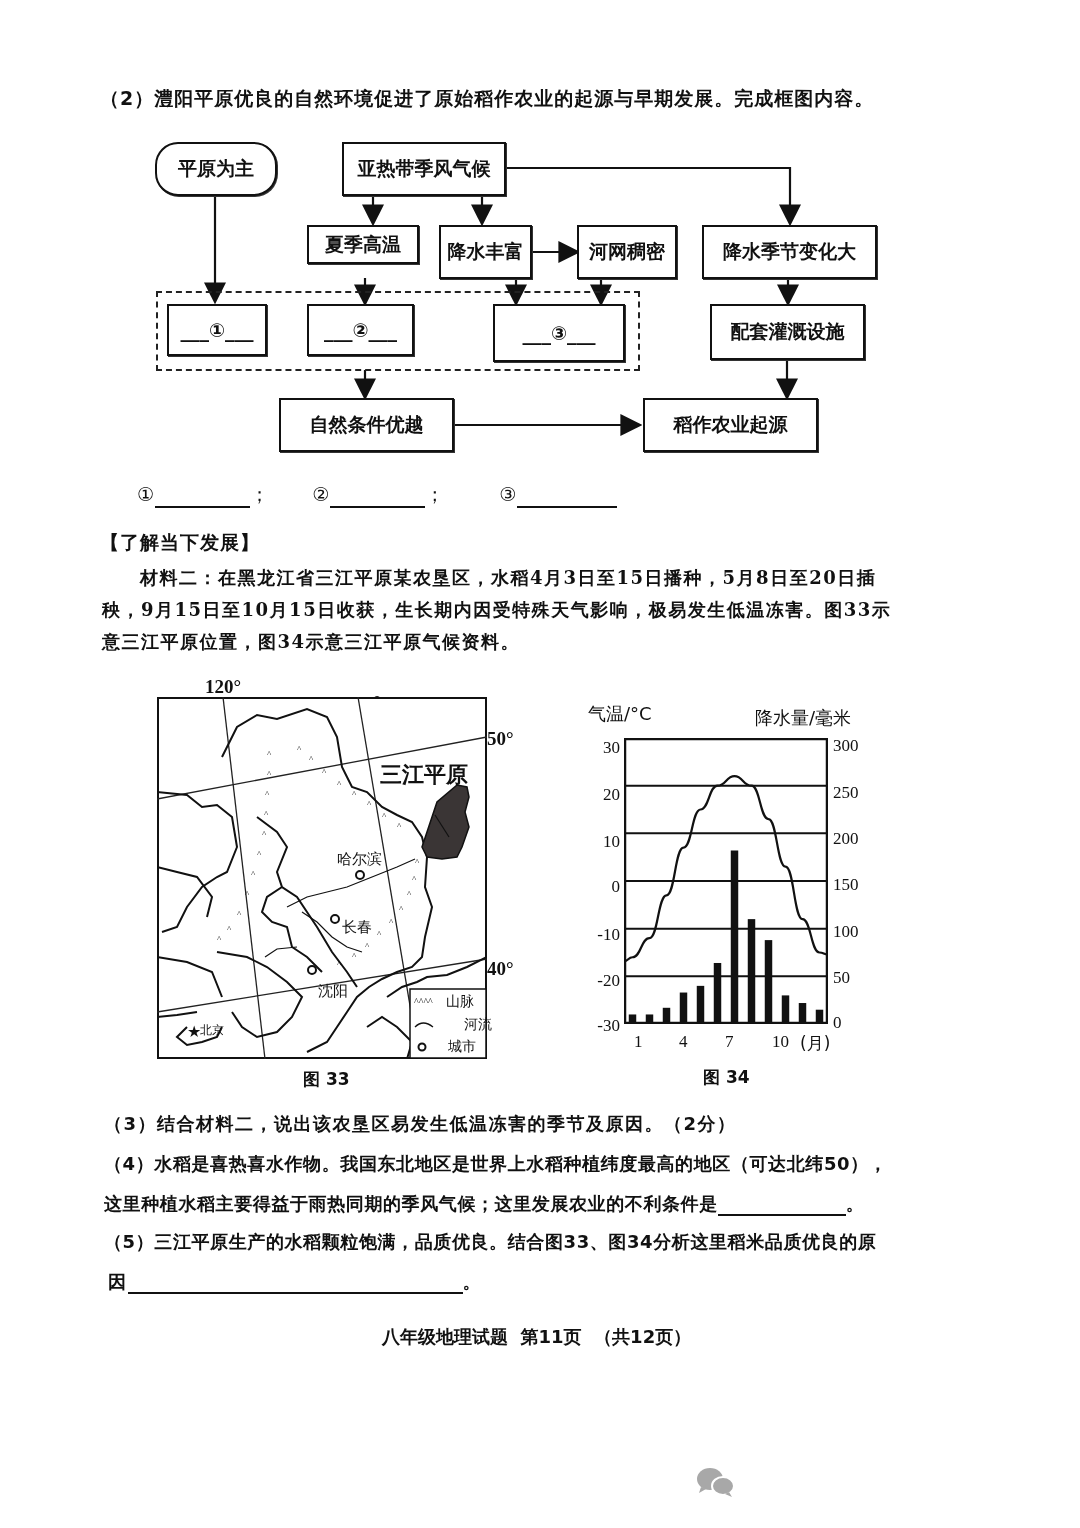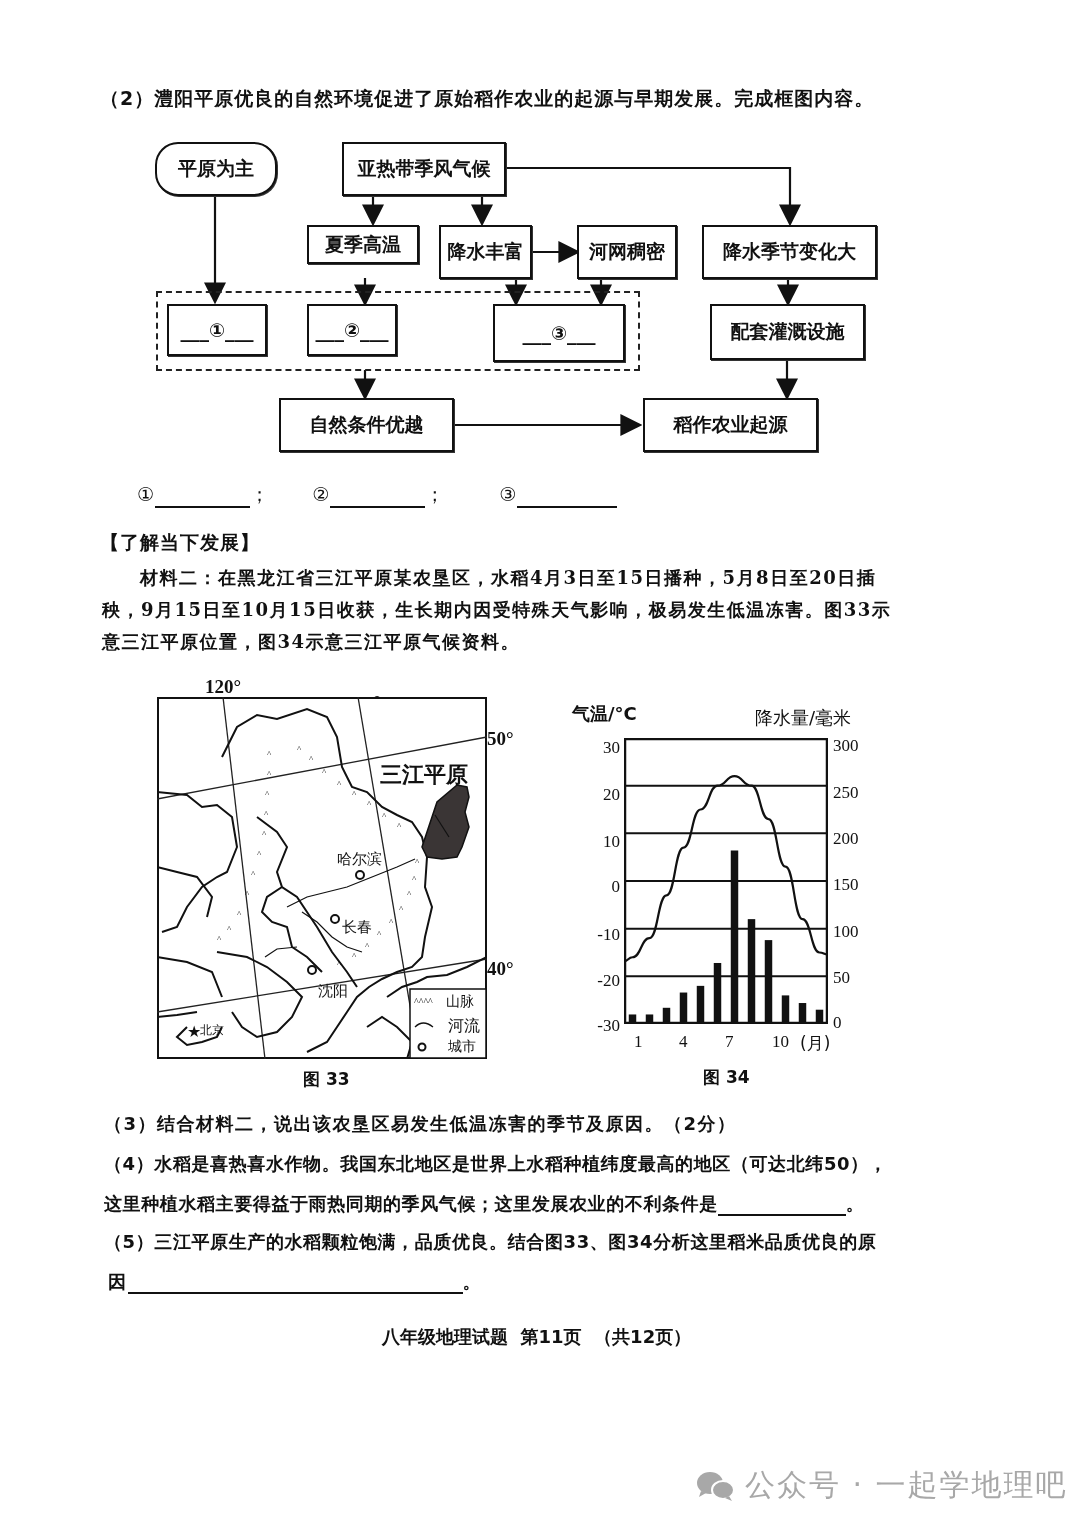--- a/index.html
+++ b/index.html
@@ -45,21 +45,21 @@
     </g>
   </svg>
   <div class="box" style="left:155px;top:142px;width:122px;height:54px;border-radius:23px;">平原为主</div>
   <div class="box" style="left:342px;top:142px;width:164px;height:54px;">亚热带季风气候</div>
   <div class="box" style="left:307px;top:225px;width:112px;height:39px;">夏季高温</div>
   <div class="box" style="left:439px;top:225px;width:93px;height:54px;">降水丰富</div>
   <div class="box" style="left:577px;top:225px;width:100px;height:54px;">河网稠密</div>
   <div class="box" style="left:702px;top:225px;width:175px;height:54px;">降水季节变化大</div>
   <div class="dash" style="left:156px;top:291px;width:484px;height:80px;"></div>
   <div class="box" style="left:167px;top:304px;width:100px;height:52px;">___①___</div>
-  <div class="box" style="left:307px;top:304px;width:90px;height:52px;">___②___</div>
+  <div class="box" style="left:307px;top:304px;width:107px;height:52px;">___②___</div>
   <div class="box" style="left:493px;top:304px;width:132px;height:58px;">___③___</div>
   <div class="box" style="left:710px;top:304px;width:155px;height:56px;">配套灌溉设施</div>
   <div class="box" style="left:279px;top:398px;width:175px;height:54px;">自然条件优越</div>
   <div class="box" style="left:643px;top:398px;width:175px;height:54px;">稻作农业起源</div>
 </div>
 
 <div class="abs q-text" style="left:137px;top:482px;font-weight:normal;">
   <span>①</span><span class="blank" style="width:95px;"></span><span>；</span>
   <span style="display:inline-block;width:28px;"></span>
   <span>②</span><span class="blank" style="width:95px;"></span><span>；</span>
@@ -154,27 +154,27 @@
       <path d="M258,330 Q266,322 276,330" stroke="#111" stroke-width="1.3" fill="none"></path>
       <circle cx="265" cy="350" r="3.5" fill="#fff" stroke="#111" stroke-width="2"></circle>
     </g>
   </svg>
   <div class="abs" style="left:380px;top:760px;font-size:22px;font-weight:bold;">三江平原</div>
   <div class="abs" style="left:337px;top:850px;font-size:15px;">哈尔滨</div>
   <div class="abs" style="left:342px;top:918px;font-size:15px;">长春</div>
   <div class="abs" style="left:318px;top:982px;font-size:15px;">沈阳</div>
   <div class="abs" style="left:200px;top:1022px;font-size:12px;">北京</div>
   <div class="abs" style="left:446px;top:993px;font-size:14px;">山脉</div>
-  <div class="abs" style="left:448px;top:1016px;font-size:16px;">河流</div>
+  <div class="abs" style="left:464px;top:1016px;font-size:14px;">河流</div>
   <div class="abs" style="left:448px;top:1038px;font-size:14px;">城市</div>
   <div class="abs fig-caption" style="left:303px;top:1068px;">图 33</div>
 </div>
 
 <div>
-  <div class="abs" style="left:572px;top:702px;font-size:18px;font-weight:bold;">气温/°C</div>
+  <div class="abs" style="left:588px;top:702px;font-size:18px;">气温/°C</div>
   <div class="abs" style="left:755px;top:706px;font-size:18px;">降水量/毫米</div>
 
   <div class="abs" style="left:596px;top:738px;font-size:17px;font-family:'Liberation Serif',serif;width:24px;text-align:right;">30</div>
   <div class="abs" style="left:596px;top:785px;font-size:17px;font-family:'Liberation Serif',serif;width:24px;text-align:right;">20</div>
   <div class="abs" style="left:596px;top:832px;font-size:17px;font-family:'Liberation Serif',serif;width:24px;text-align:right;">10</div>
   <div class="abs" style="left:596px;top:877px;font-size:17px;font-family:'Liberation Serif',serif;width:24px;text-align:right;">0</div>
   <div class="abs" style="left:590px;top:925px;font-size:17px;font-family:'Liberation Serif',serif;width:30px;text-align:right;">-10</div>
   <div class="abs" style="left:590px;top:971px;font-size:17px;font-family:'Liberation Serif',serif;width:30px;text-align:right;">-20</div>
   <div class="abs" style="left:590px;top:1016px;font-size:17px;font-family:'Liberation Serif',serif;width:30px;text-align:right;">-30</div>
 
@@ -228,14 +228,13 @@
 
 <div class="abs footer" style="left:382px;top:1325px;white-space:pre;">八年级地理试题  第11页  （共12页）</div>
 
 <div class="abs" style="left:695px;top:1465px;display:flex;align-items:center;">
   <svg width="42" height="34">
     <ellipse cx="15" cy="14" rx="13" ry="11" fill="#a8a8a8"></ellipse>
     <path d="M6,22 L4,28 L11,24 Z" fill="#a8a8a8"></path>
     <ellipse cx="28" cy="21" rx="11" ry="9" fill="#a8a8a8" stroke="#fff" stroke-width="2"></ellipse>
     <path d="M34,27 L37,32 L30,29 Z" fill="#a8a8a8"></path>
   </svg>
-  <span class="watermark" style="margin-left:8px;">公众号 · 一起学地理吧</span>
 </div>
 
 </body></html>

